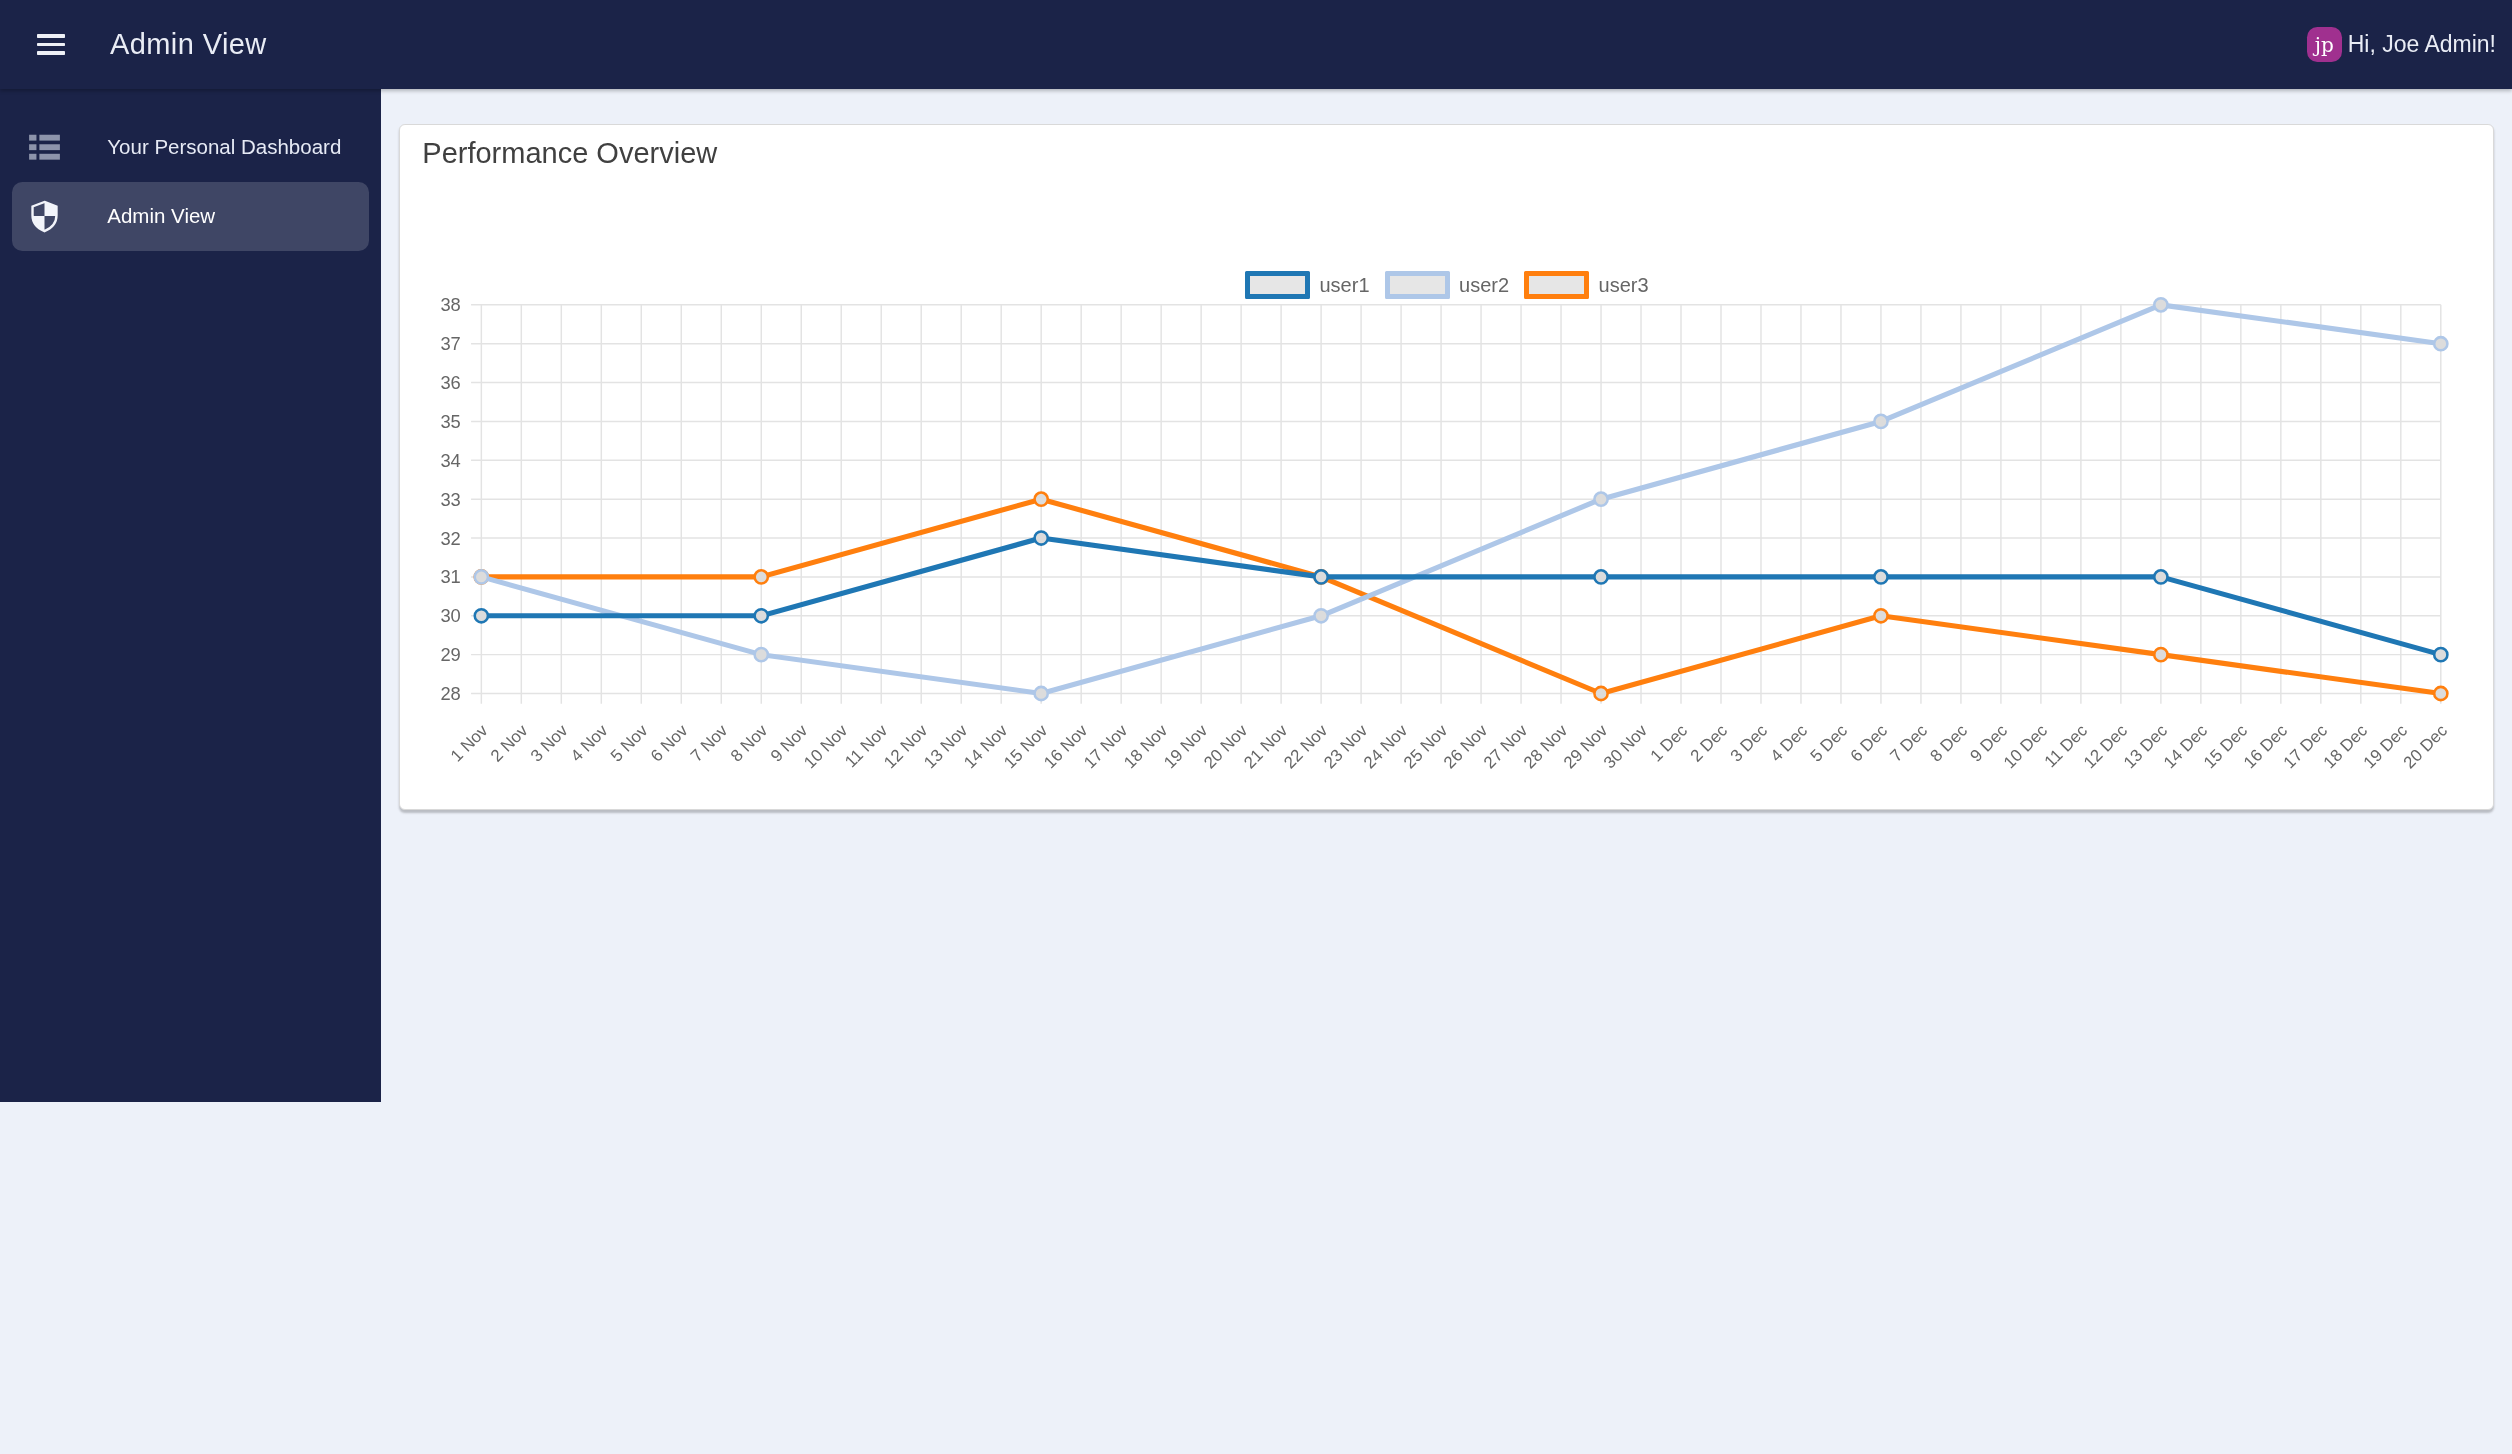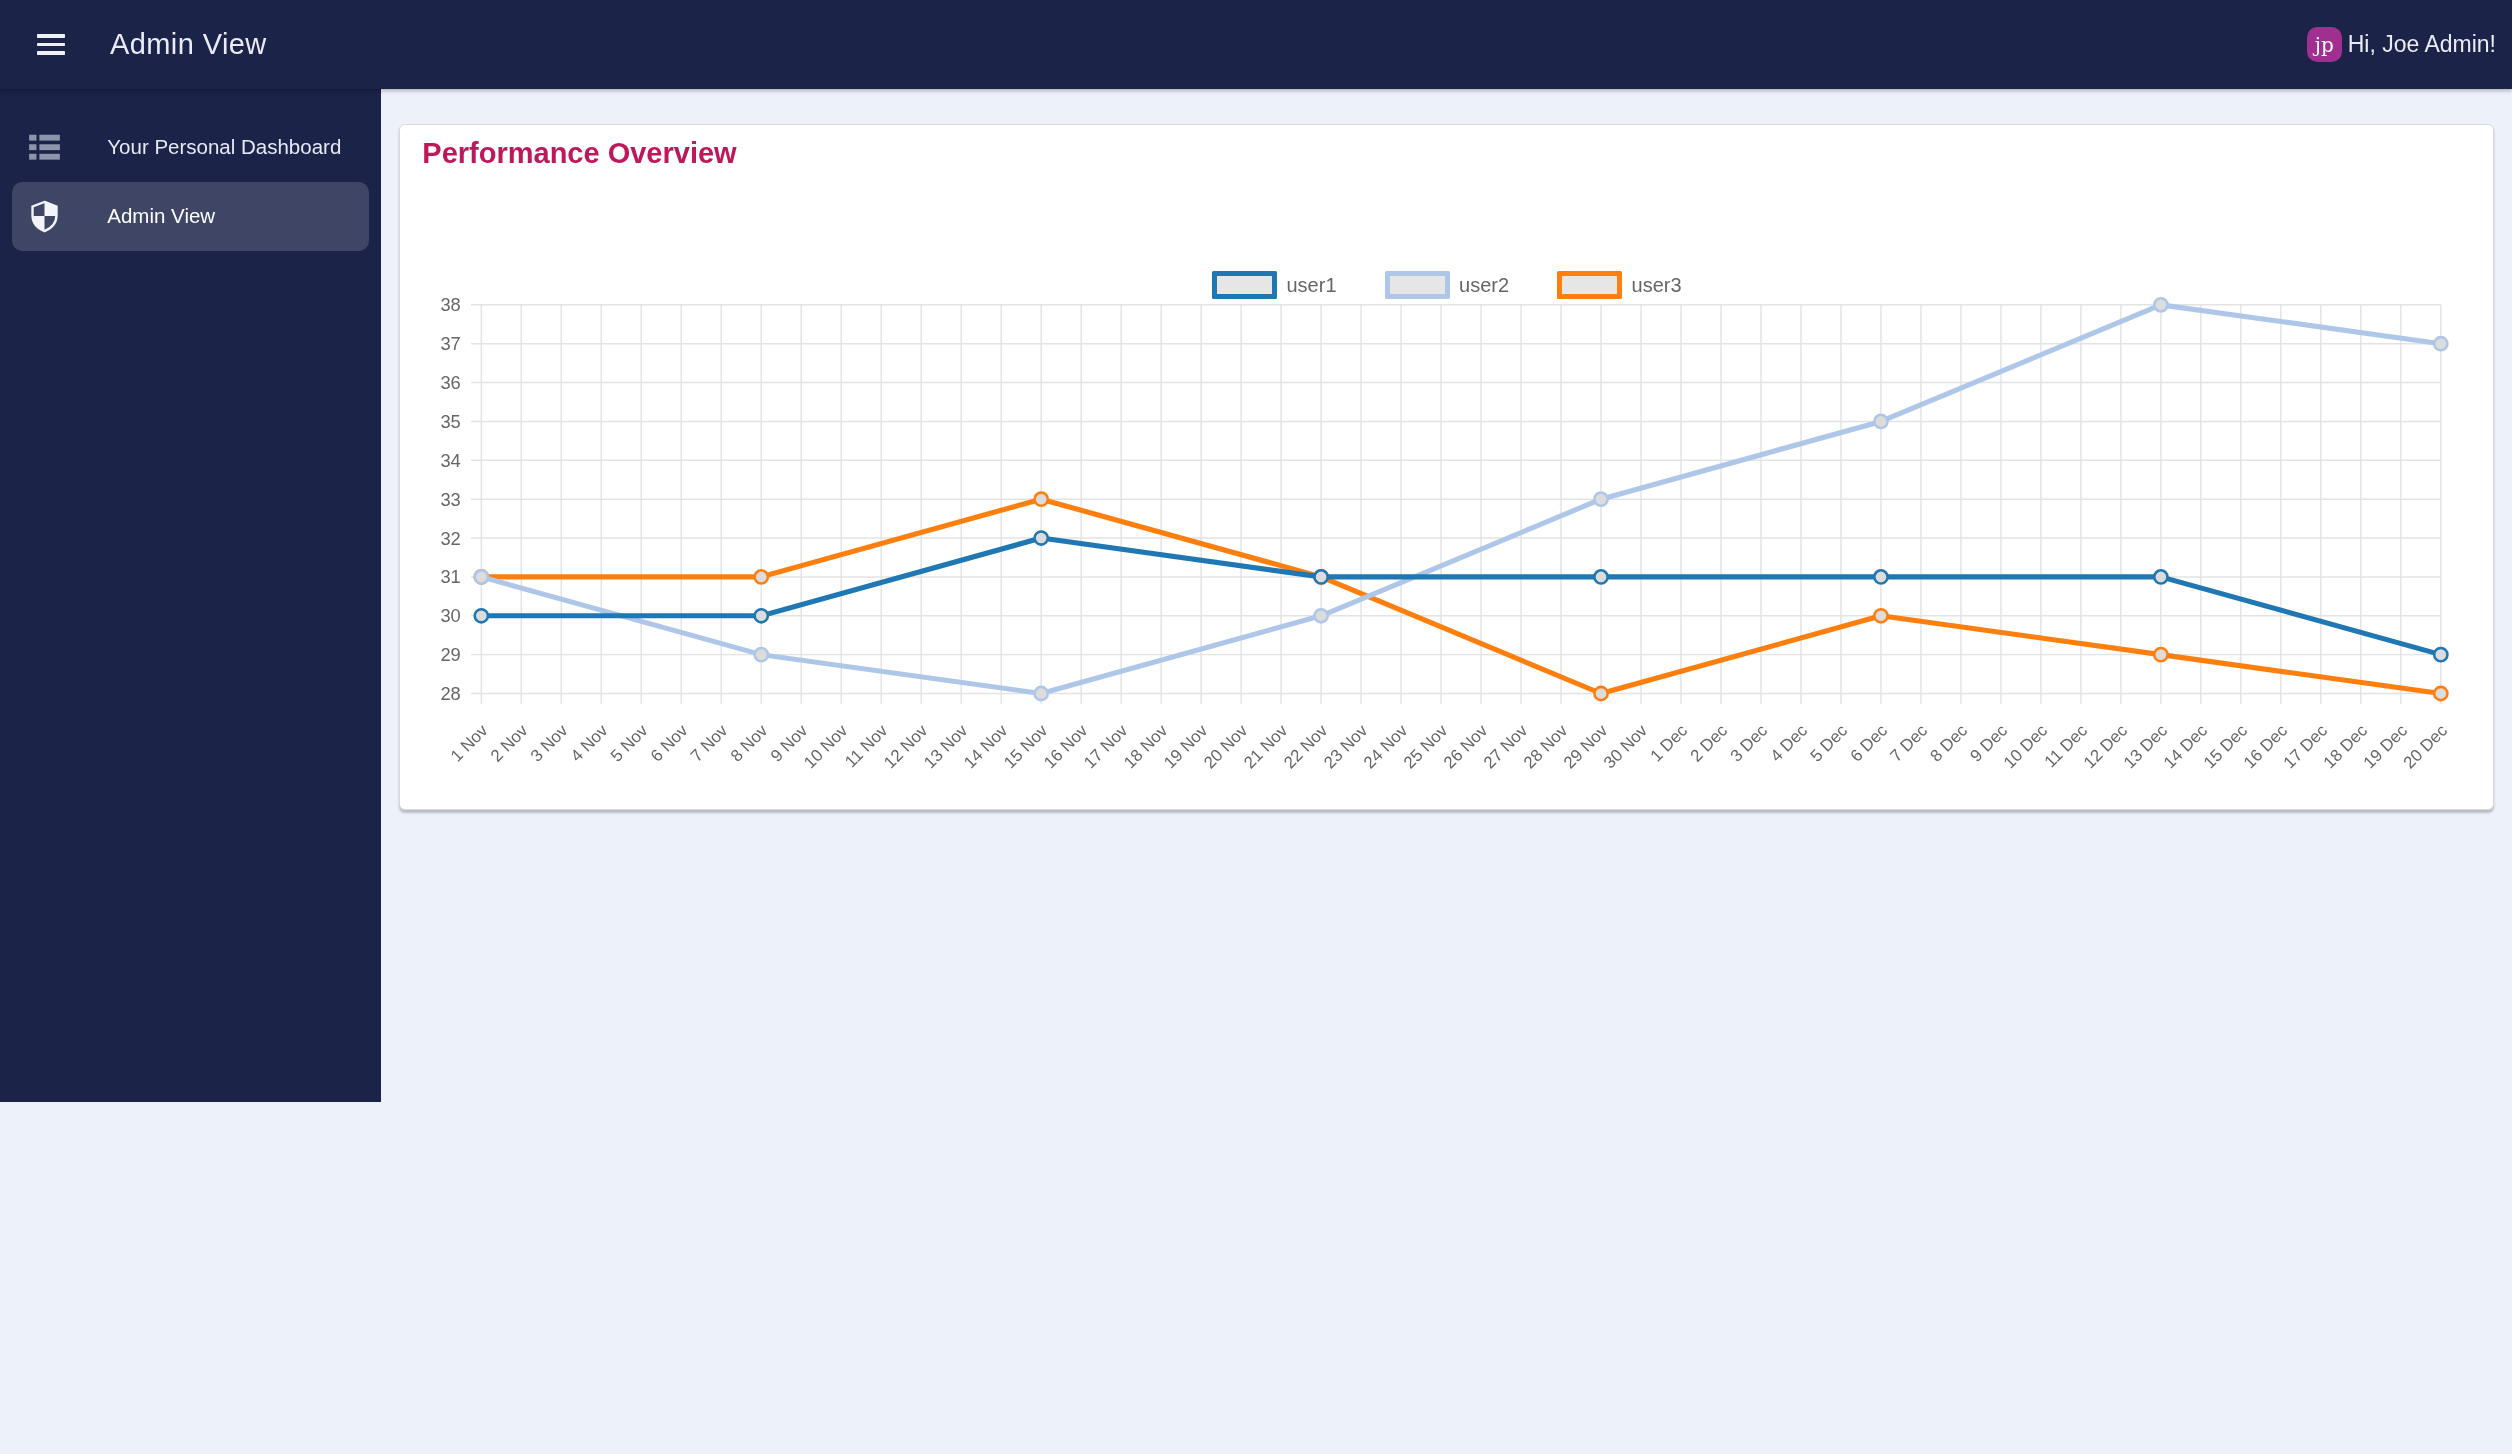--- a/index.html
+++ b/index.html
@@ -57,29 +57,29 @@
   .side-label{margin-left:47px;white-space:nowrap;}
   
   .main{position:absolute;left:381px;top:89px;right:0;bottom:0;}
   .card{
     position:absolute;left:18.3px;top:35px;width:2095px;height:686px;
     background:#ffffff;border:0.7px solid #d9d9d9;border-radius:5.9px;
     box-shadow:0 2.2px 2.2px rgba(0,0,0,0.22);
   }
   .page-title{
     position:absolute;top:11.7px;left:22px;
-    font-size:29px;font-weight:700;color:#be185d;
+    font-size:29px;font-weight:400;color:#404040;
   }
   .chart-title{
     position:absolute;top:97px;left:0;width:100%;
     text-align:center;font-size:22px;font-weight:bold;color:#666;
   }
   .legend{
     position:absolute;top:146px;left:0;width:100%;
-    display:flex;justify-content:center;align-items:center;gap:48px;
+    display:flex;justify-content:center;align-items:center;gap:15px;
   }
   .legend-item{display:flex;align-items:center;gap:9.5px;background:none;border:none;cursor:pointer;}
   .legend-swatch{width:65px;height:28px;border:5.1px solid #999;background:#e6e6e6;border-radius:1.5px;}
   .legend-label{font-size:20px;color:#666;font-family:"Liberation Sans",sans-serif;}
   #chart-svg{position:absolute;left:7.3px;top:165px;}
   #chart-svg text{font-family:"Liberation Sans",sans-serif;}
 </style>
 </head>
 <body>
 

